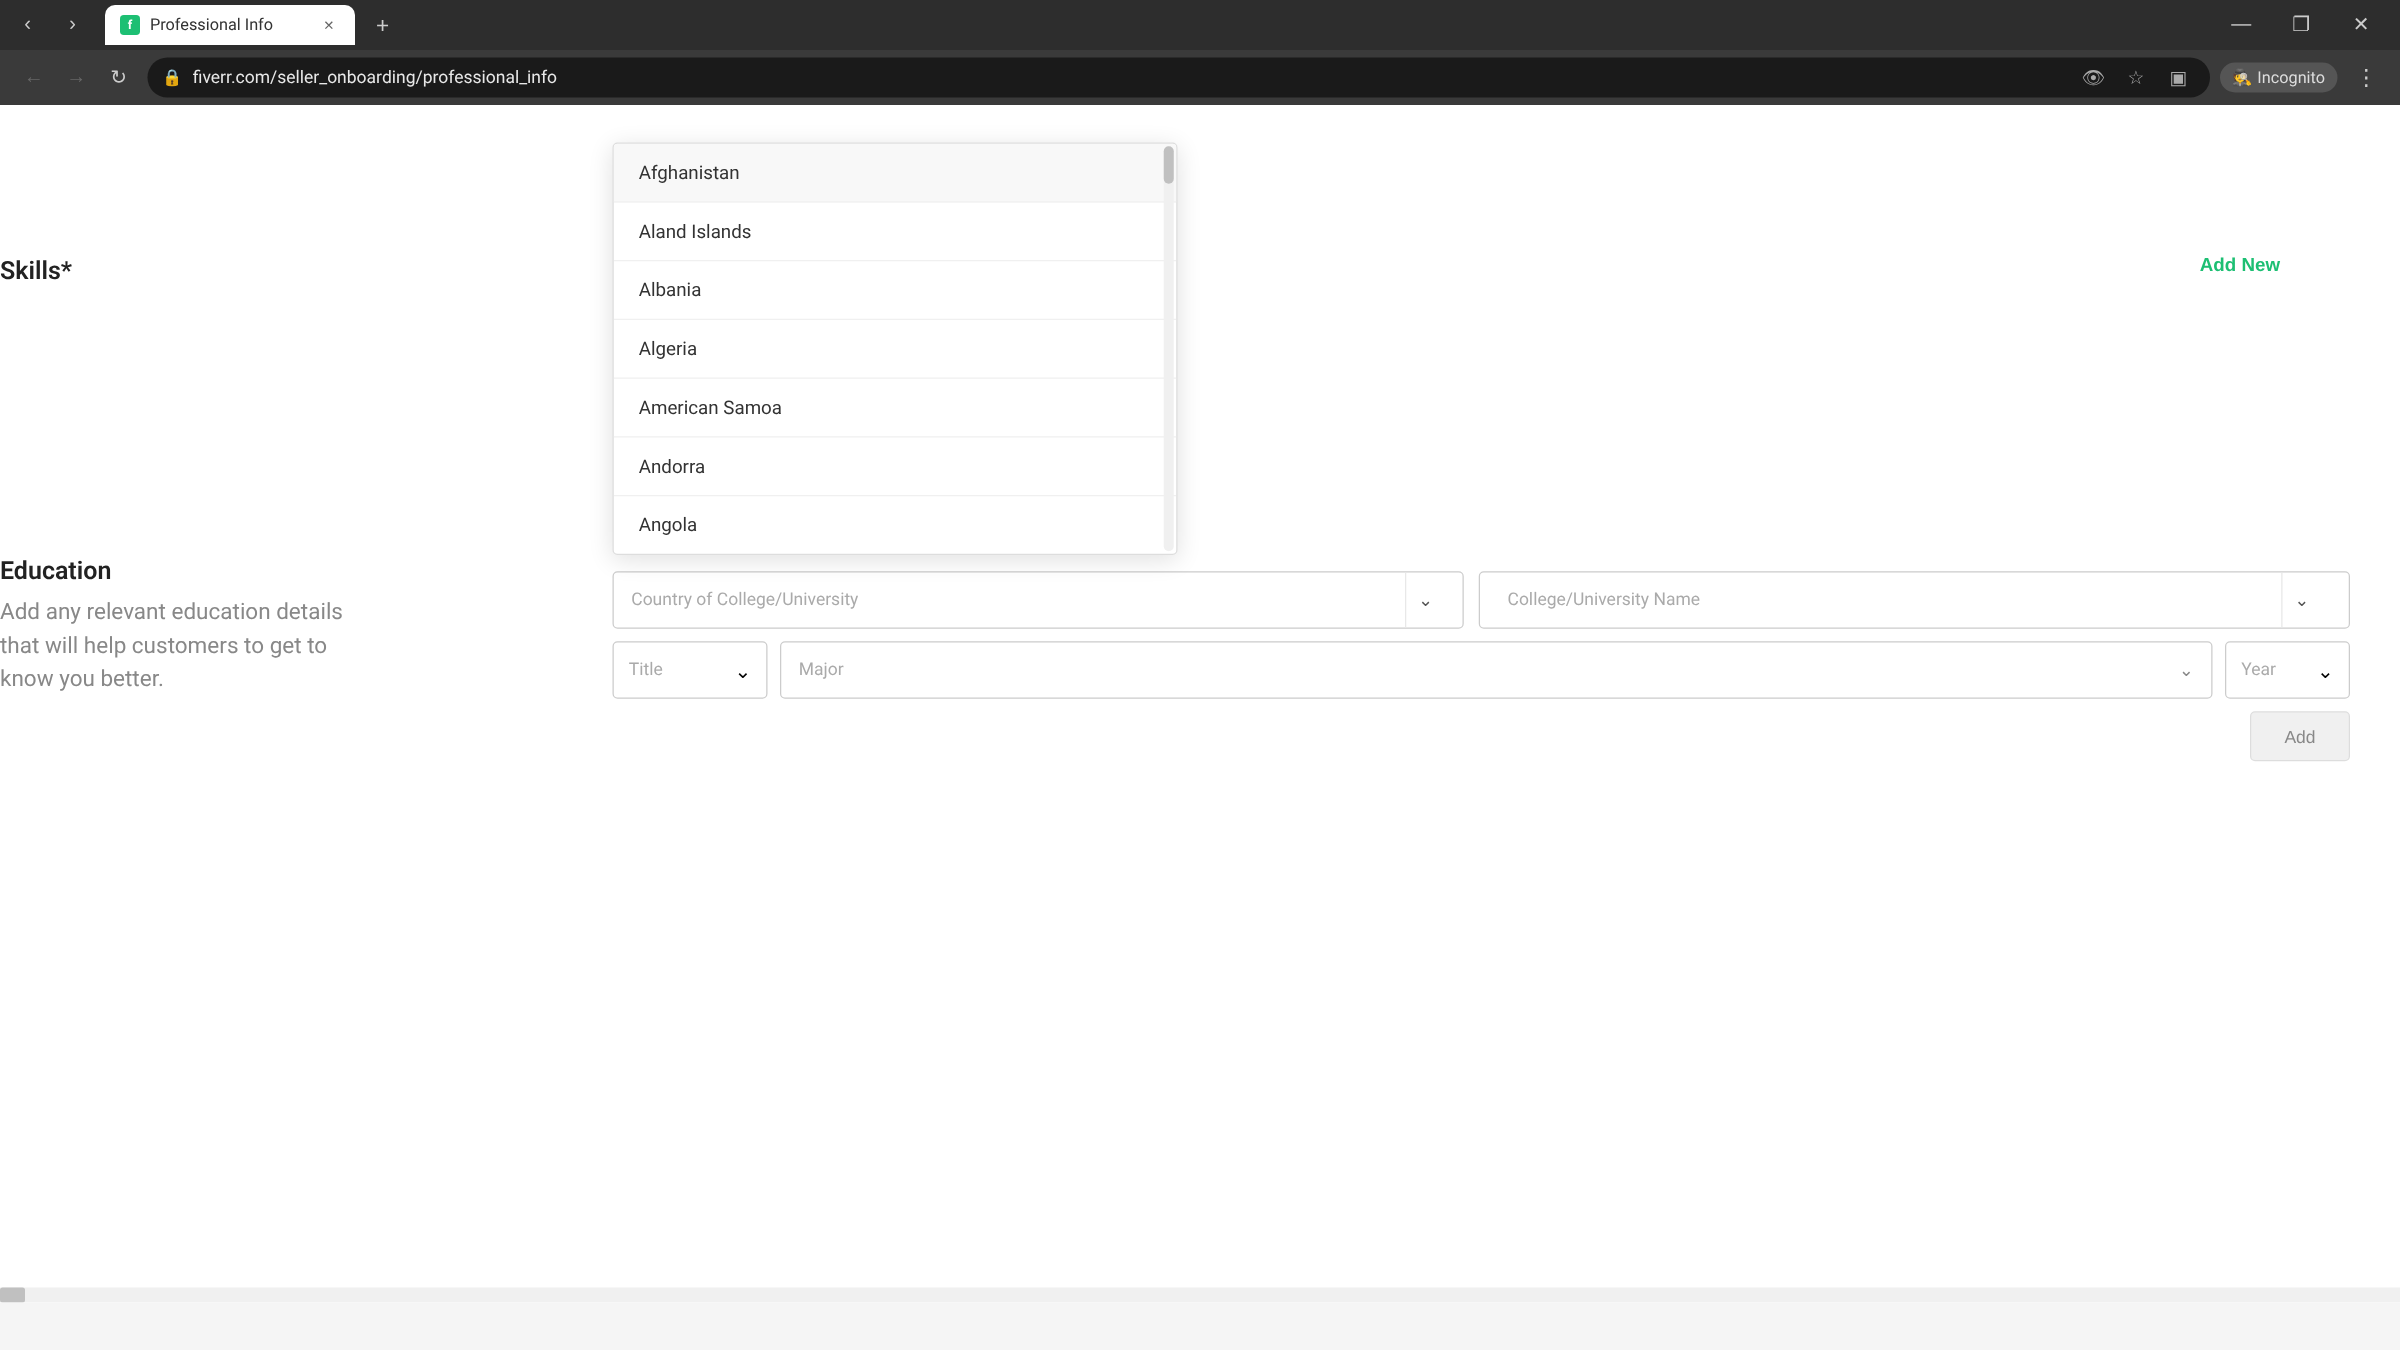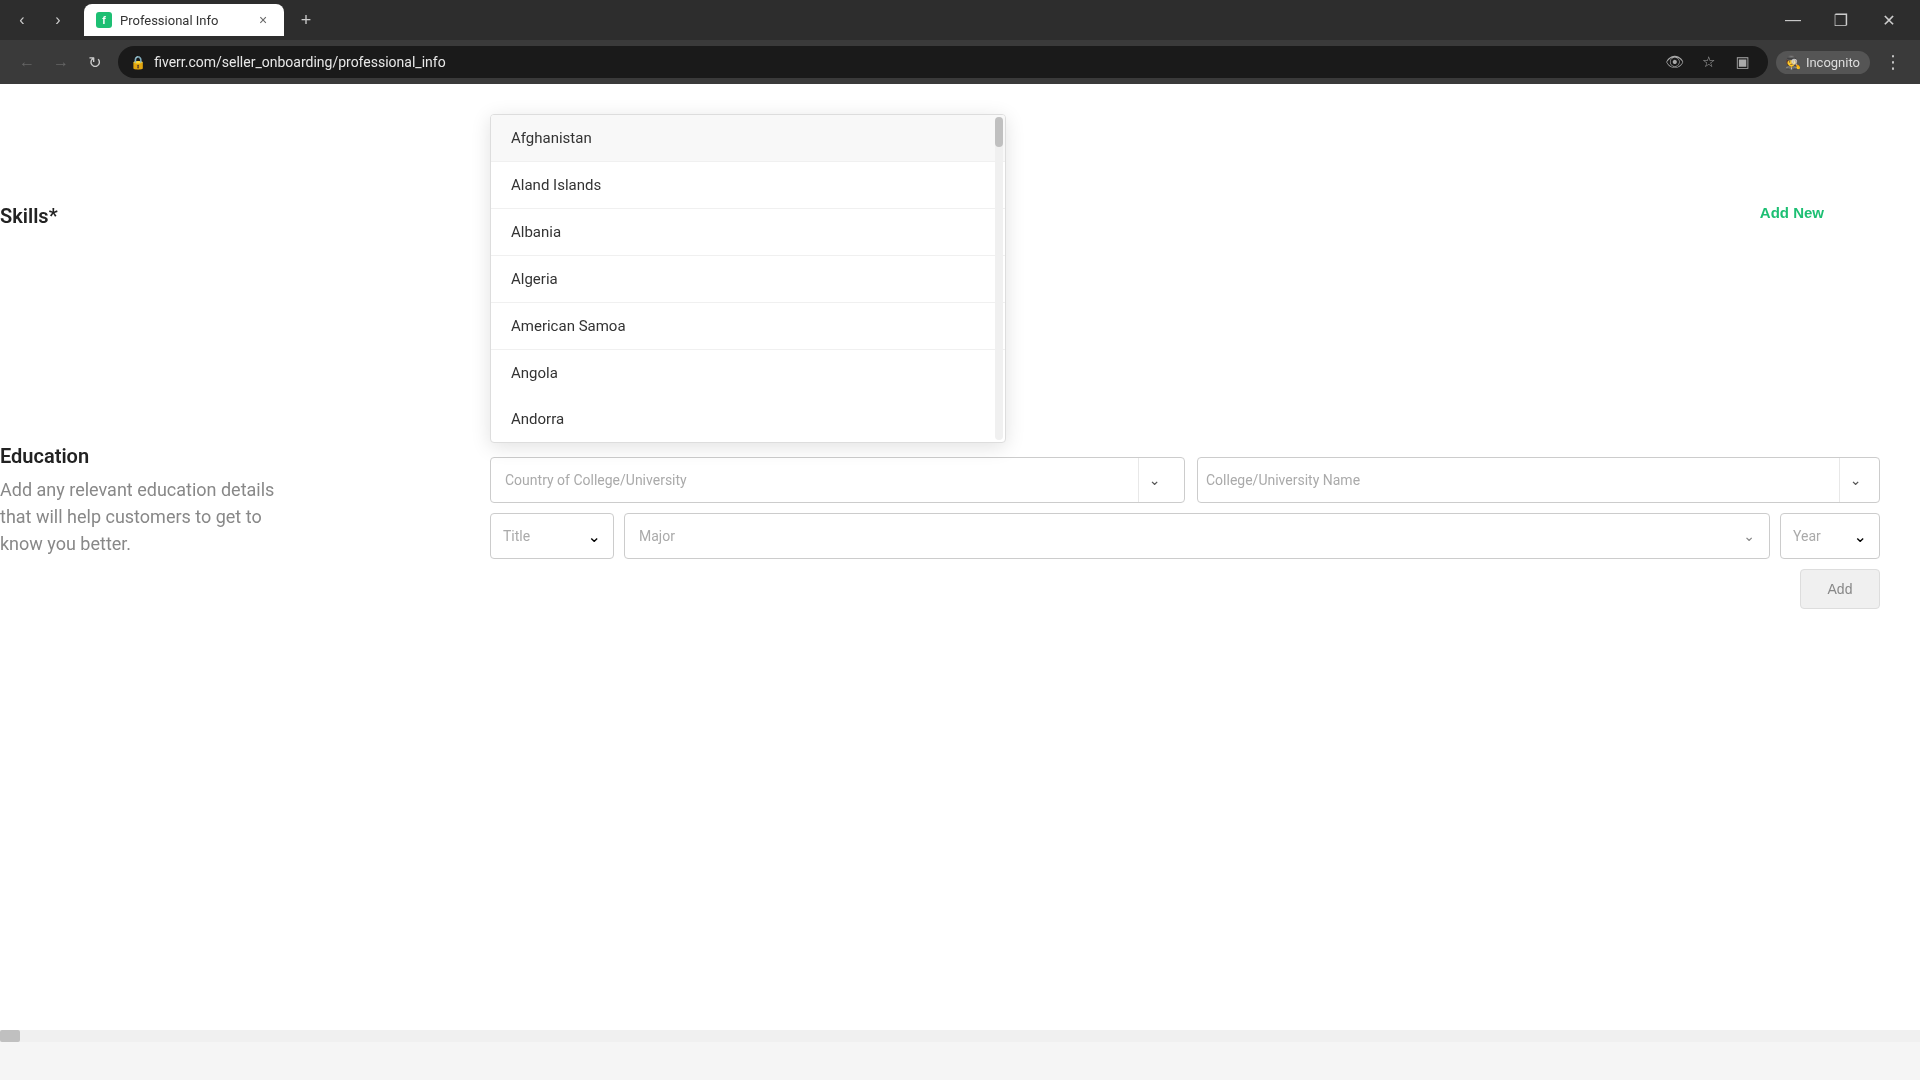--- a/index.html
+++ b/index.html
@@ -274,21 +274,21 @@
       flex: 1;
     }
 
     .university-dropdown {
       flex: 1;
       height: 46px;
       border: 1px solid #ccc;
       border-radius: 4px;
       display: flex;
       align-items: center;
-      padding: 0 8px;
+      padding: 0 22px;
       background: white;
       cursor: pointer;
     }
 
     .university-dropdown-text {
       color: #aaa;
       font-size: 14px;
       flex: 1;
     }
 
@@ -572,30 +572,30 @@
         <span class="year-select-text">Year</span>
         <span>⌄</span>
       </div>
     </div>
 
     <div style="display: flex; justify-content: flex-end; margin-top: 10px;">
       <button class="add-button" style="position: static; width: 80px; height: 40px; background: #f0f0f0; border: 1px solid #ddd; border-radius: 4px; color: #888; font-size: 14px; cursor: pointer;">Add</button>
     </div>
   </div>
 
-  <div class="dropdown-overlay" style="position: absolute; top: 30px; left: 490px; width: 516px; background: white; border: 1px solid #ddd; border-radius: 4px; box-shadow: 0 4px 20px rgba(0,0,0,0.12); z-index: 100; overflow: hidden;">
+  <div class="dropdown-overlay" style="position: absolute; top: 30px; left: 490px; width: 452px; background: white; border: 1px solid #ddd; border-radius: 4px; box-shadow: 0 4px 20px rgba(0,0,0,0.12); z-index: 100; overflow: hidden;">
 
     <ul class="dropdown-list">
       <li class="dropdown-item first">Afghanistan</li>
       <li class="dropdown-item">Aland Islands</li>
       <li class="dropdown-item">Albania</li>
       <li class="dropdown-item">Algeria</li>
       <li class="dropdown-item">American Samoa</li>
+      <li class="dropdown-item">Andorra</li>
       <li class="dropdown-item" style="border-bottom: none;">Angola</li>
-      <li class="dropdown-item">Andorra</li>
     </ul>
 
     <div class="dropdown-scrollbar">
       <div class="dropdown-scrollbar-thumb"></div>
     </div>
   </div>
 
   <div class="page-scrollbar">
     <div class="page-scrollbar-thumb"></div>
   </div>

